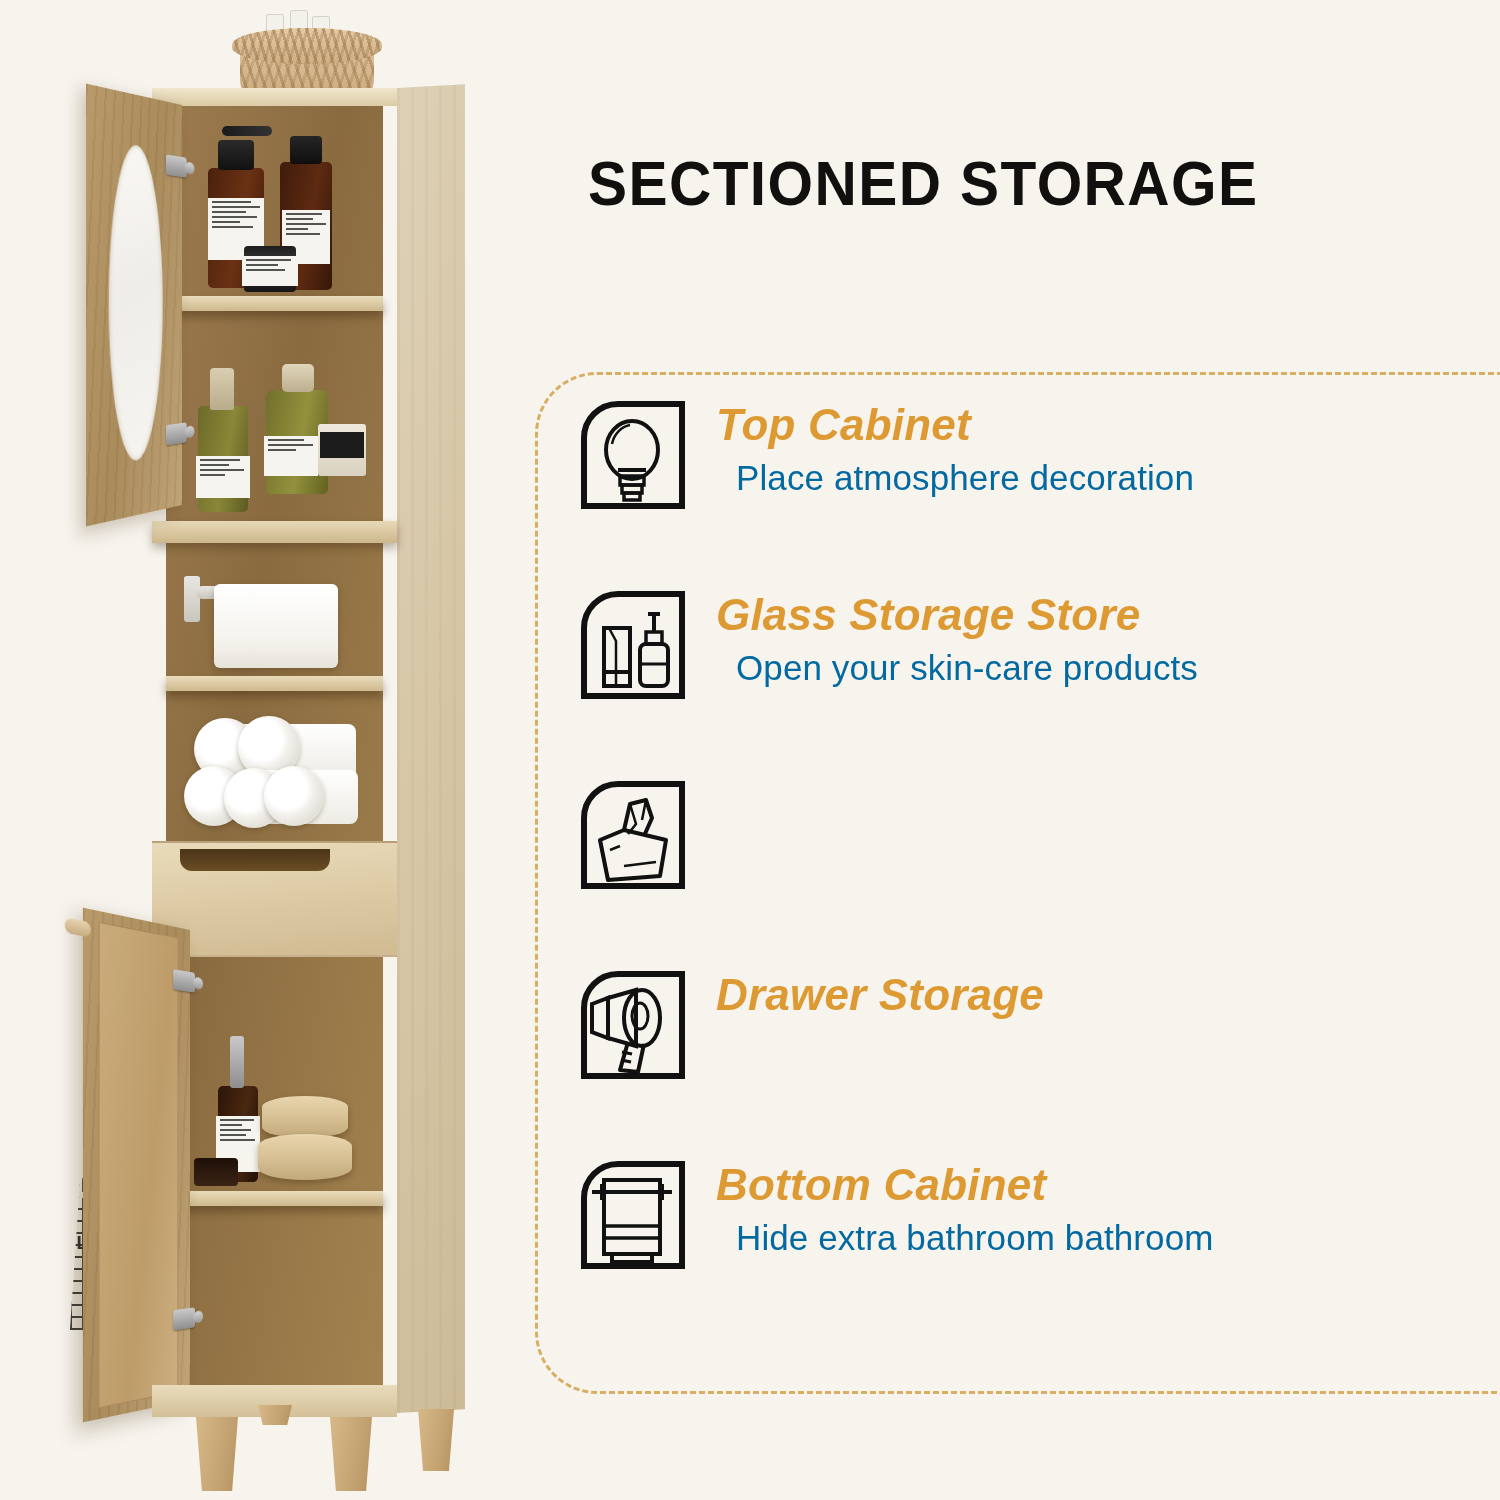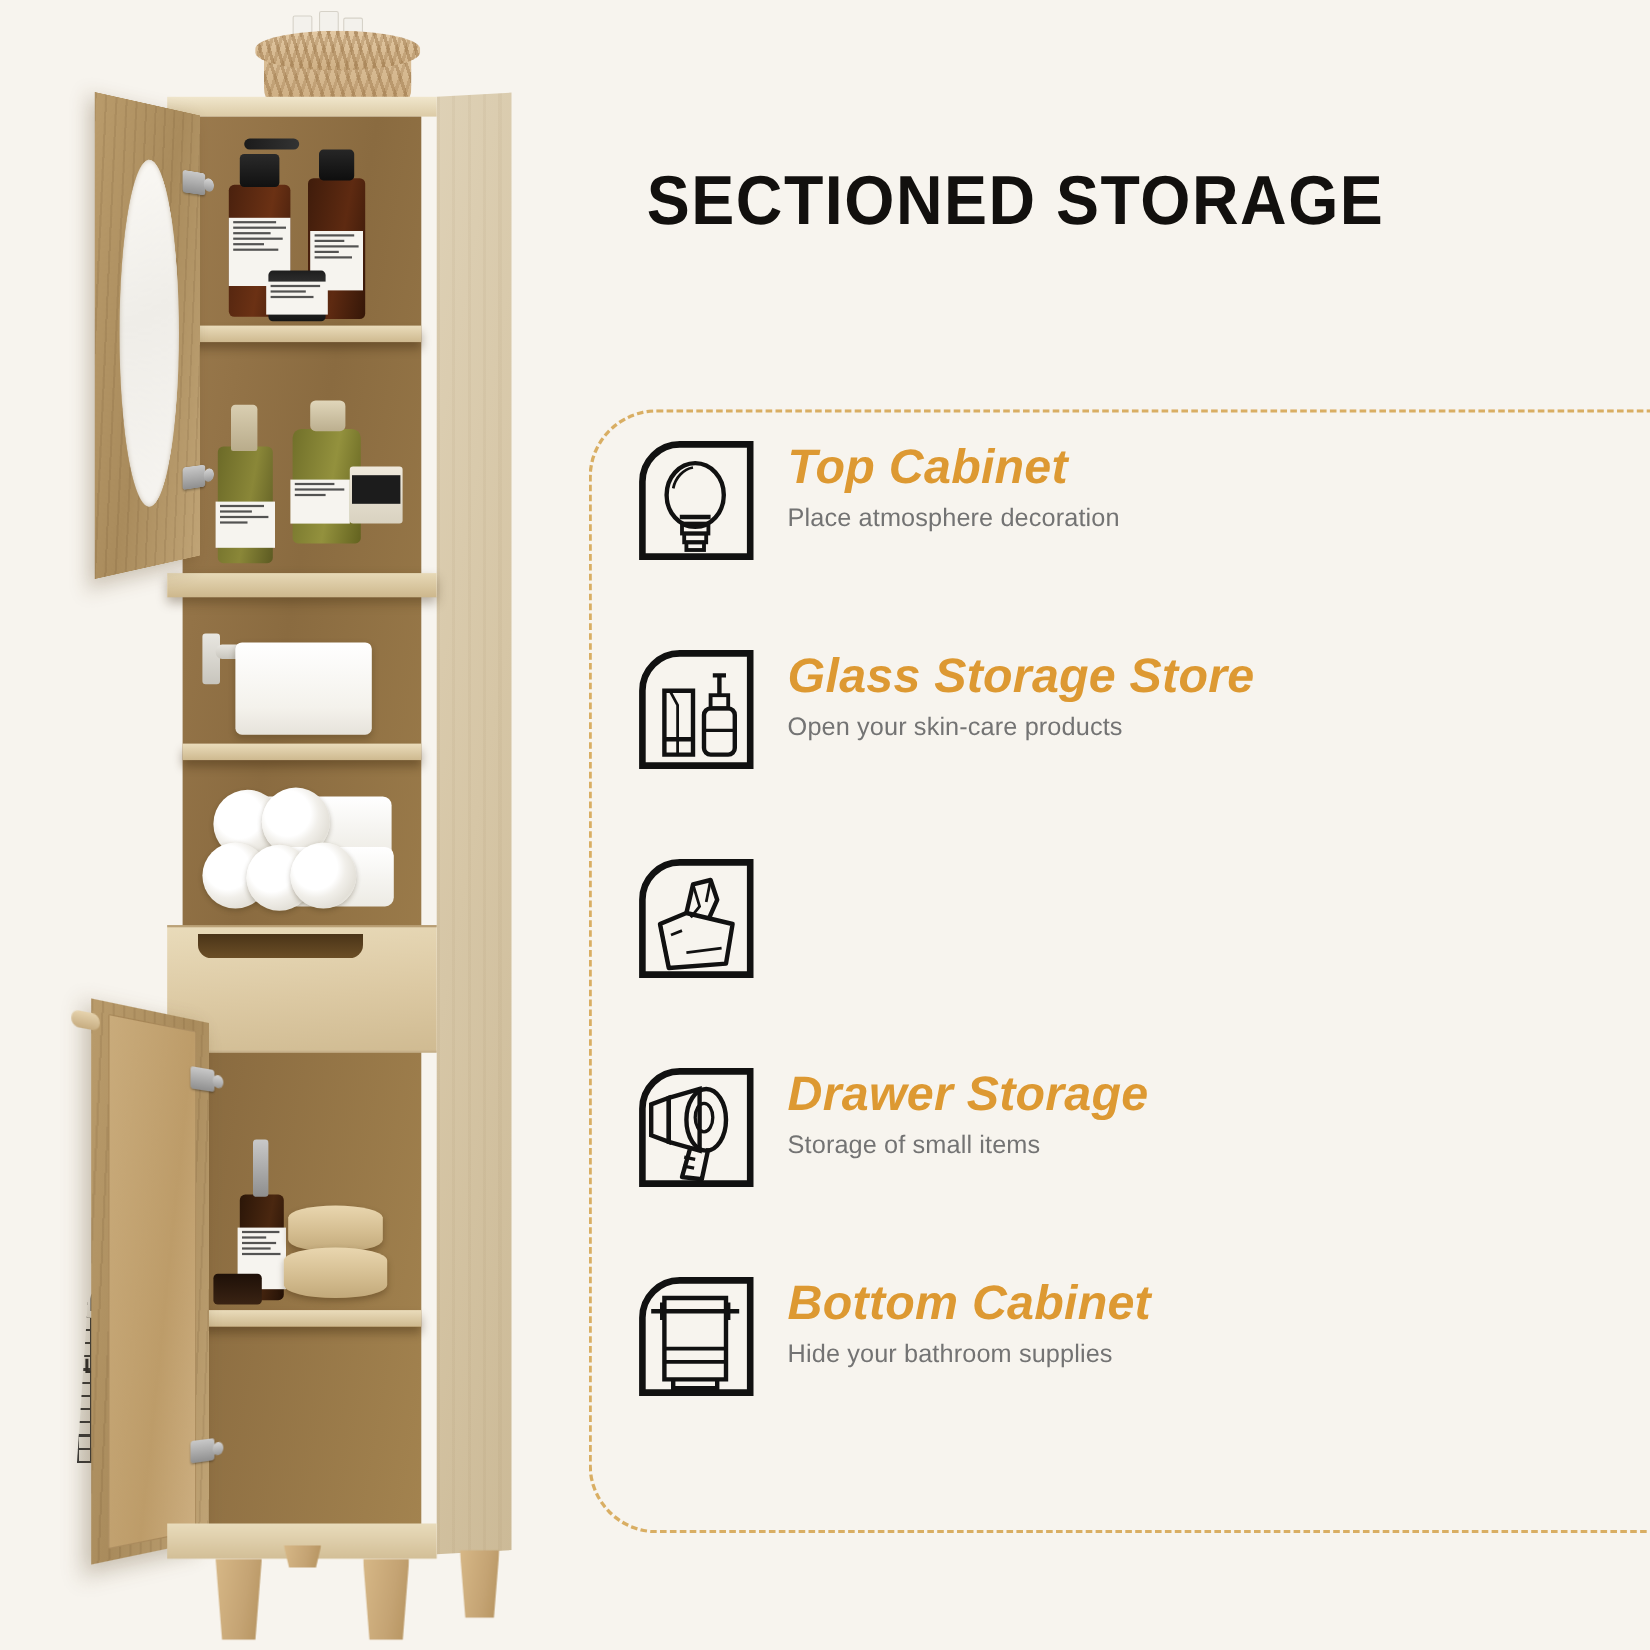--- a/index.html
+++ b/index.html
@@ -148,22 +148,22 @@
   .feature:last-child{height:auto;}
 
   .ficon{position:relative;flex:0 0 108px;width:108px;height:112px;}
   .ficon svg{display:block;width:108px;height:112px;}
 
   .ftext{padding-top:4px;}
   .ftitle{font-family:"Liberation Sans", sans-serif;font-weight:700;
       font-size:44px;line-height:1.06;color:#DD9932;letter-spacing:.2px;
       white-space:nowrap;font-style:italic;}
   .fsub{font-family:"Liberation Sans", sans-serif;font-weight:400;
-      font-size:23px;line-height:1.18;color:#737373;margin-top:8px;
-      letter-spacing:.1px;white-space:nowrap;}
+      font-size:35px;line-height:1.18;color:#0369a1;margin-top:8px;
+      letter-spacing:.1px;white-space:nowrap;margin-left:20px;}
 </style>
 </head>
 <body>
 
 <div class="stage">
 
   <div class="product">
 
     <div class="basket">
       <div class="tuft" style="left:34px;"></div>
@@ -381,37 +381,36 @@
           <path d="M30 30 L58 22 L58 78 L30 70 Z" fill="none" stroke="#111" stroke-width="4"></path>
           <ellipse cx="64" cy="50" rx="18" ry="28" fill="none" stroke="#111" stroke-width="4"></ellipse>
           <ellipse cx="62" cy="48" rx="8" ry="13" fill="none" stroke="#111" stroke-width="3"></ellipse>
           <path d="M50 74 L42 102 L60 104 L66 76" fill="none" stroke="#111" stroke-width="4" stroke-linejoin="round"></path>
           <path d="M44 84 L54 86" stroke="#111" stroke-width="3"></path>
           <path d="M43 92 L53 94" stroke="#111" stroke-width="3"></path>
         </svg>
       </div>
       <div class="ftext">
         <div class="ftitle">Drawer Storage</div>
-        <div class="fsub">Storage of small items</div>
       </div>
     </div>
 
     <div class="feature">
       <div class="ficon">
         <svg viewBox="0 0 108 112">
           <path d="M6 40 A34 34 0 0 1 40 6 L104 6 L104 108 L6 108 Z" fill="none" stroke="#111" stroke-width="6"></path>
           <path d="M14 34 L94 34" stroke="#111" stroke-width="4"></path>
           <path d="M24 26 L24 42" stroke="#111" stroke-width="4"></path>
           <path d="M84 26 L84 42" stroke="#111" stroke-width="4"></path>
           <path d="M26 22 L82 22 L82 96 L26 96 Z" fill="none" stroke="#111" stroke-width="4"></path>
           <path d="M26 68 L82 68" stroke="#111" stroke-width="3.5"></path>
           <path d="M26 80 L82 80" stroke="#111" stroke-width="3.5"></path>
           <path d="M34 96 L34 104 L74 104 L74 96" fill="none" stroke="#111" stroke-width="4"></path>
         </svg>
       </div>
       <div class="ftext">
         <div class="ftitle">Bottom Cabinet</div>
-        <div class="fsub">Hide your bathroom supplies</div>
+        <div class="fsub">Hide extra bathroom bathroom</div>
       </div>
     </div>
 
   </div>
 </div>
 
 </body></html>

